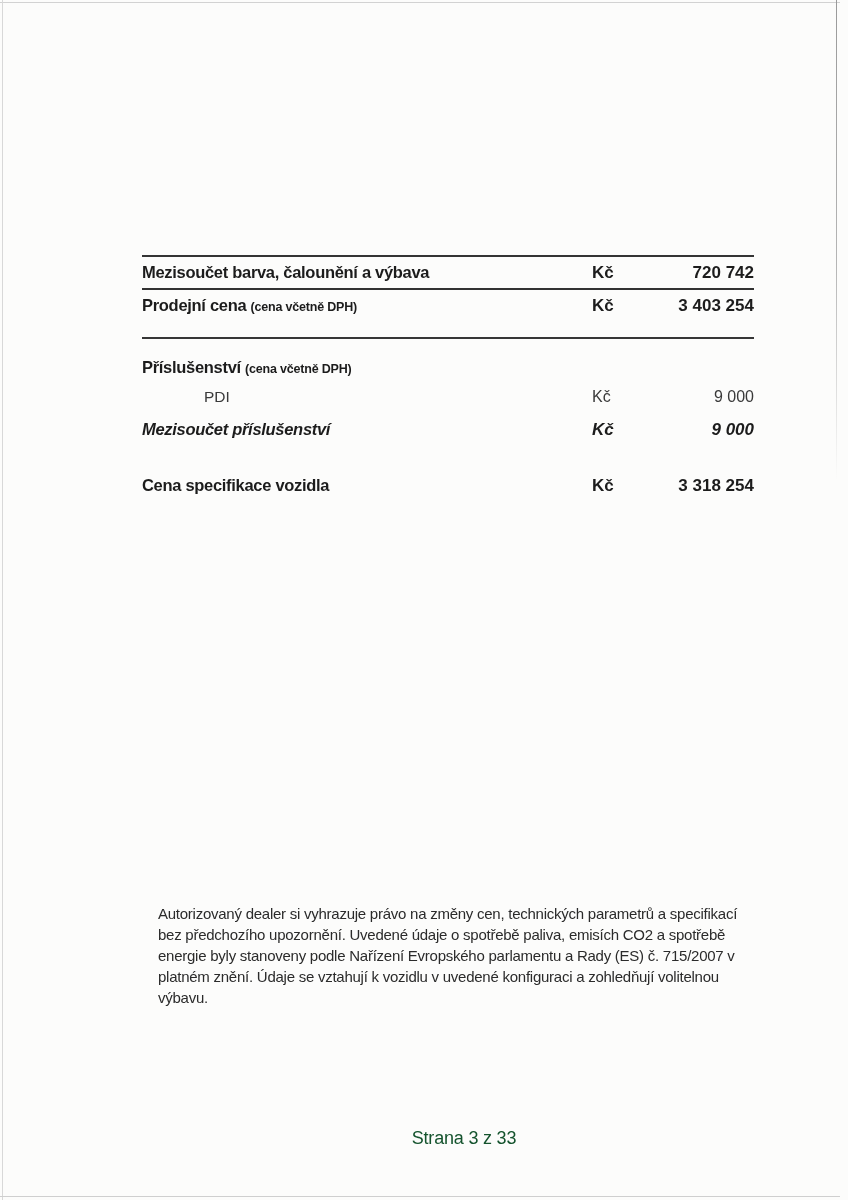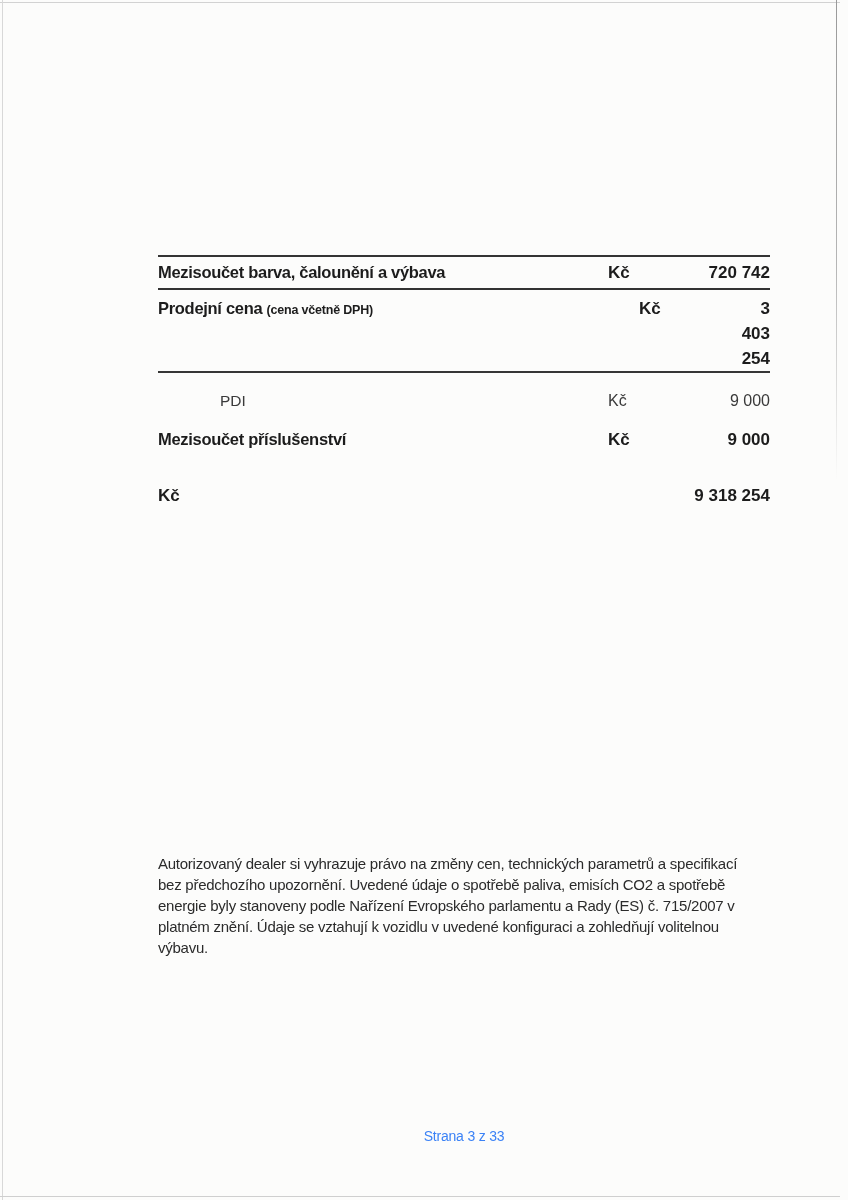--- a/index.html
+++ b/index.html
@@ -22,21 +22,21 @@
   .edge-left   { position:absolute; left:2px; top:0; bottom:0; width:1px; background:#d8d8d8; }
   .edge-bottom { position:absolute; left:0; right:8px; bottom:3px; height:1px; background:#cfcfcf; }
   .edge-right  {
     position:absolute; left:836px; top:0; width:1px; height:480px;
     background: linear-gradient(to bottom, #9a9a9a 0%, #b5b5b5 55%, rgba(180,180,180,0) 100%);
   }
 
   
   .price-block {
     position: absolute;
-    left: 158px;
+    left: 142px;
     top: 255px;
     width: 612px;
   }
   .price-row {
     display: flex;
     align-items: baseline;
   }
   .price-row .lbl { width: 450px; }
   .price-row .cur { width: 58px; }
   .price-row .val { flex: 1; text-align: right; }
@@ -50,23 +50,22 @@
   .bold-row .val, .bold-row .cur { font-size: 17px; letter-spacing: 0; }
 
   .row-1 {
     border-top: 2px solid #343434;
     border-bottom: 2px solid #323232;
     padding: 6px 0 6px 0;
     line-height: 19px;
   }
   .row-2 {
     border-bottom: 2px solid #363636;
-    padding: 6px 0 0 0;
-    line-height: 25px;
-    gap: 31px;
+    padding: 6px 0 20px 0;
+    line-height: 19px;
   }
   .note {
     font-size: 12.5px;
     font-weight: bold;
     letter-spacing: -0.2px;
   }
 
   .acc-block { margin-top: 19px; }
   .acc-header {
     font-weight: bold;
@@ -78,55 +77,56 @@
   .acc-item {
     font-weight: normal;
     font-size: 15.5px;
     color: #3a3a3a;
     line-height: 18px;
     margin-top: 9px;
   }
   .acc-item .lbl { padding-left: 62px; width: 388px; }
   .acc-item .cur, .acc-item .val { font-size: 16px; }
   .acc-subtotal {
-    margin-top: 20px;
+    margin-top: 14px;
     line-height: 19px;
+    font-style: italic;
   }
 
   .total-row {
     margin-top: 37px;
     line-height: 19px;
   }
 
   
   .disclaimers {
     position: absolute;
     left: 158px;
-    top: 853px;
+    top: 903px;
     width: 668px;
     font-size: 15px;
     letter-spacing: -0.25px;
     line-height: 21px;
     color: #2b2b2b;
   }
   .disclaimers p {
     margin: 0 0 10px 0;
     white-space: pre-line;
   }
 
   
   .page-footer {
     position: absolute;
     left: 158px;
     top: 1128px;
     width: 612px;
     text-align: center;
-    font-size: 14px;
+    font-size: 18px;
     letter-spacing: -0.2px;
-    color: #3b82f6;
+    color: #14532d;
   }
 </style>
 </head>
 <body>
 
 <div class="page">
 
   <div class="edge-top"></div>
   <div class="edge-left"></div>
   <div class="edge-bottom"></div>
@@ -140,37 +140,41 @@
       <span class="val">720 742</span>
     </div>
 
     <div class="price-row bold-row row-2">
       <span class="lbl"><span>Prodejní cena </span><span class="note">(cena včetně DPH)</span></span>
       <span class="cur">Kč</span>
       <span class="val">3 403 254</span>
     </div>
 
     <div class="acc-block">
+      <div class="acc-header">
+        <span>Příslušenství </span><span class="note">(cena včetně DPH)</span>
+      </div>
 
       <div class="price-row acc-item">
         <span class="lbl">PDI</span>
         <span class="cur">Kč</span>
         <span class="val">9 000</span>
       </div>
 
       <div class="price-row bold-row acc-subtotal">
         <span class="lbl">Mezisoučet příslušenství</span>
         <span class="cur">Kč</span>
         <span class="val">9 000</span>
       </div>
     </div>
 
     <div class="price-row bold-row total-row">
+      <span class="lbl">Cena specifikace vozidla</span>
       <span class="cur">Kč</span>
-      <span class="val">9 318 254</span>
+      <span class="val">3 318 254</span>
     </div>
 
   </div>
 
   <div class="disclaimers">
     <p>Autorizovaný dealer si vyhrazuje právo na změny cen, technických parametrů a specifikací
 bez předchozího upozornění. Uvedené údaje o spotřebě paliva, emisích CO2 a spotřebě
 energie byly stanoveny podle Nařízení Evropského parlamentu a Rady (ES) č. 715/2007 v
 platném znění. Údaje se vztahují k vozidlu v uvedené konfiguraci a zohledňují volitelnou
 výbavu.</p>

